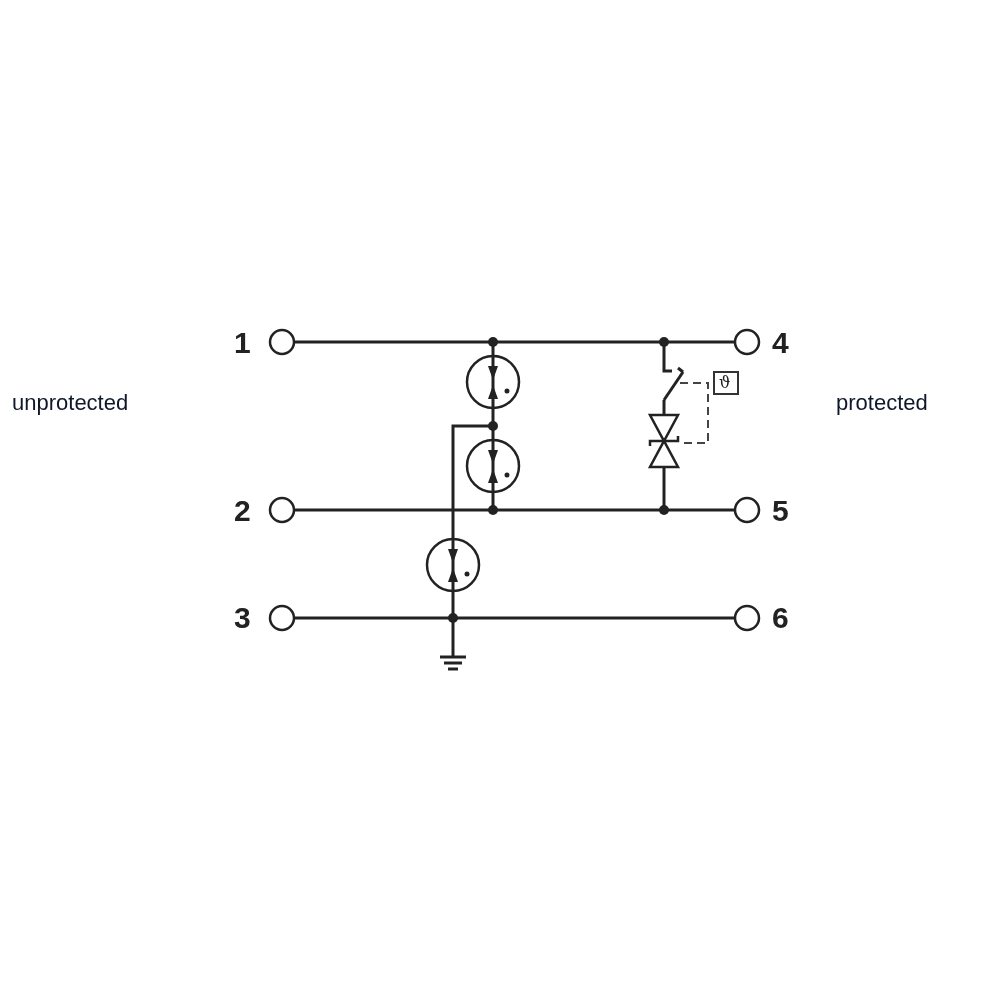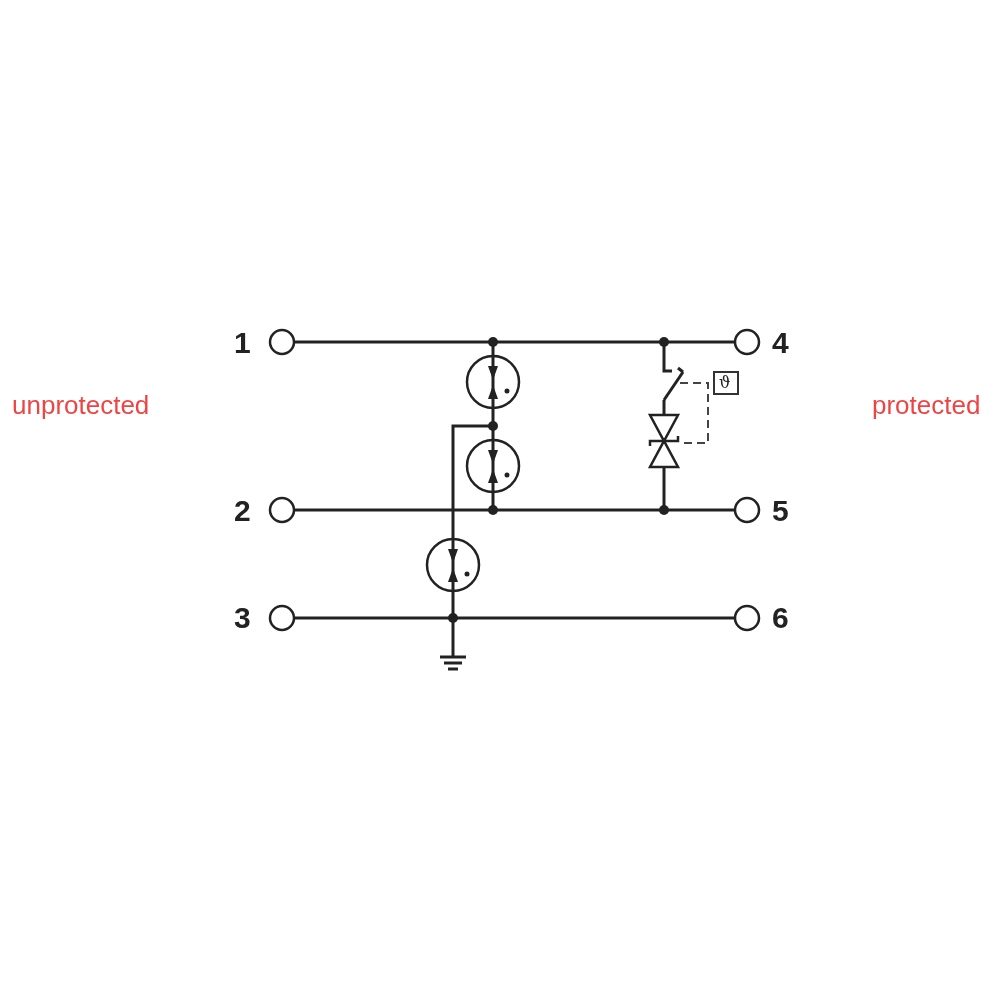--- a/index.html
+++ b/index.html
@@ -1,29 +1,29 @@
 <!DOCTYPE html>
 <html><head>
   <meta charset="utf-8">
   <style>
     html, body { margin: 0; padding: 0; background: #ffffff; }
     body { width: 1000px; height: 1000px; position: relative; overflow: hidden; font-family: "Liberation Sans", sans-serif; }
-    .label { position: absolute; font-size: 26px; color: #ef4444; text-align: right; }
+    .label { position: absolute; font-size: 22px; color: #0f172a; text-align: right; }
     .term { position: absolute; font-size: 30px; font-weight: bold; color: #222; }
     svg { position: absolute; left: 0; top: 0; }
     .ln { stroke: #222; stroke-width: 3; fill: none; }
     .circ { stroke: #222; stroke-width: 2.5; fill: #fff; }
     .dot { fill: #222; }
     .dash { stroke: #444; stroke-width: 2; stroke-dasharray: 8 5; fill: none; }
   </style>
 </head>
 <body>
 
 <div class="label" style="left:12px; top:390px;">unprotected</div>
-<div class="label" style="left:872px; top:390px;">protected</div>
+<div class="label" style="left:836px; top:390px;">protected</div>
 
 <div class="term" style="left:234px; top:326px;">1</div>
 <div class="term" style="left:234px; top:494px;">2</div>
 <div class="term" style="left:234px; top:601px;">3</div>
 <div class="term" style="left:772px; top:326px;">4</div>
 <div class="term" style="left:772px; top:494px;">5</div>
 <div class="term" style="left:772px; top:601px;">6</div>
 
 <svg width="1000" height="1000" viewBox="0 0 1000 1000">
 

